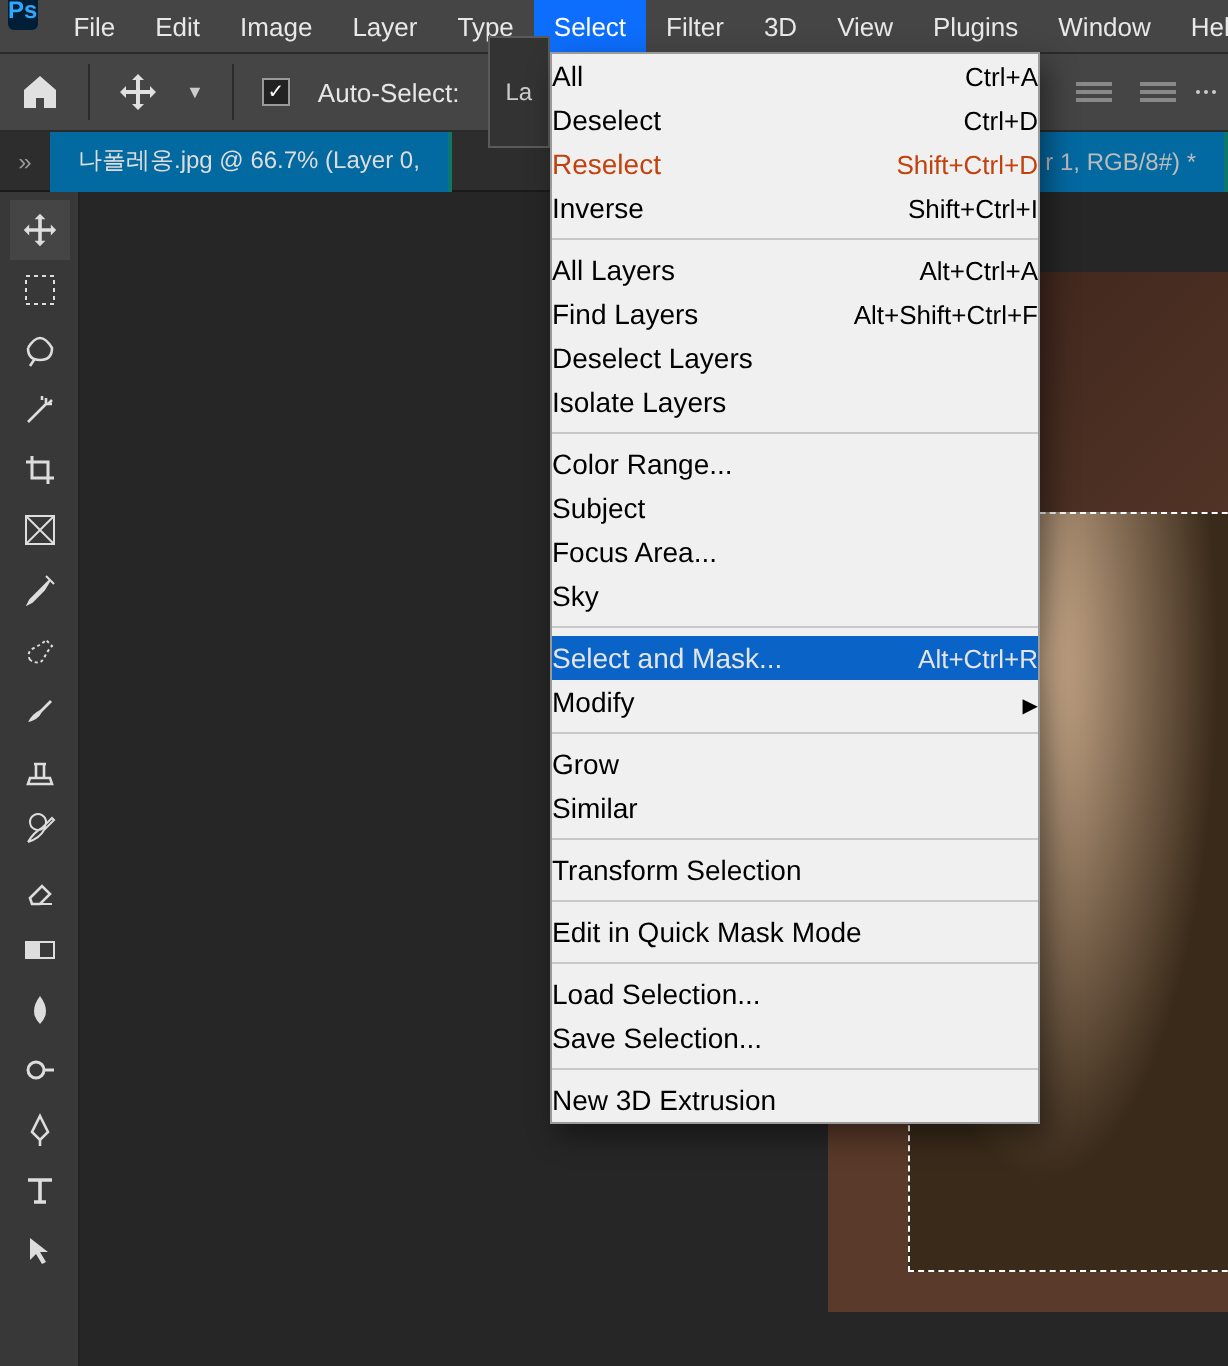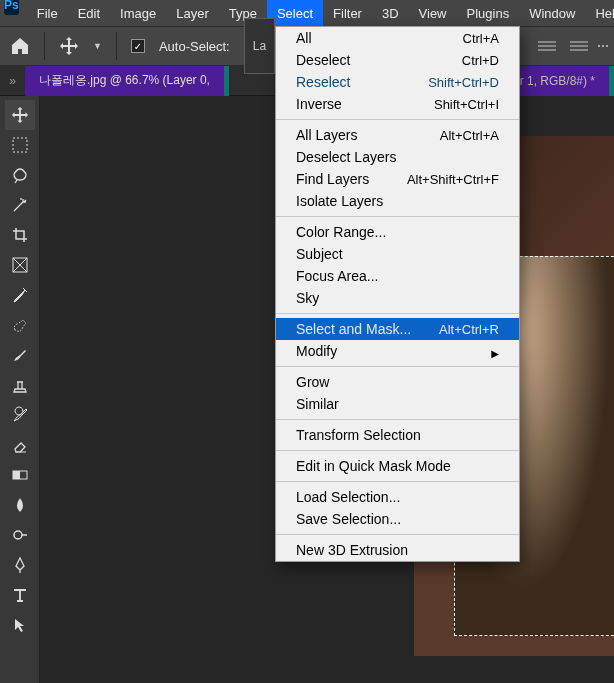--- a/index.html
+++ b/index.html
@@ -8,35 +8,35 @@
 .ps-badge{width:24px;height:20px;margin:0 8px 16px 4px;background:#001e36;color:#31a8ff;font-weight:700;font-size:12px;display:flex;align-items:center;justify-content:center;border-radius:3px}
 .menu-item{padding:0 10px;height:26px;display:flex;align-items:center;cursor:default}
 .menu-item.active{background:#0d6efd;color:#fff}
 .optbar{height:40px;background:#454545;border-top:1px solid #2a2a2a;border-bottom:1px solid #2a2a2a;display:flex;align-items:center;gap:14px;padding:0 10px;color:#e6e6e6;font-size:13px}
 .home-icon svg,.move-icon svg{display:block}
 .vsep{width:1px;height:28px;background:#2a2a2a}
 .chk{width:14px;height:14px;border:1px solid #999;background:#222;display:flex;align-items:center;justify-content:center;color:#fff;font-size:10px}
 .drop{border:1px solid #5a5a5a;background:#333;padding:20px 8px;color:#ccc;font-size:12px}
 .tabbar{height:30px;background:#2d2d2d;display:flex;align-items:center;color:#ddd;font-size:12px;border-bottom:1px solid #1a1a1a}
 .spacer-left{width:25px}
-.doc-tab{padding:0 14px;height:30px;display:flex;align-items:center;background:#4c1d95;border-right:5px solid #0f766e}
+.doc-tab{padding:0 14px;height:30px;display:flex;align-items:center;background:#0369a1;border-right:2px solid #0f766e}
 .doc-tab.bg{color:#bbb}
 .work{position:relative;height:calc(683px - 26px - 40px - 30px);display:flex}
 .toolcol{width:40px;background:#383838;border-right:1px solid #222;display:flex;flex-direction:column;align-items:center;padding-top:4px}
 .tool{width:30px;height:30px;display:flex;align-items:center;justify-content:center;margin:0;color:#ddd}
 .tool.sel{background:#454545}
 .tool svg{display:block}
 .canvas{flex:1;background:#262626;position:relative;overflow:hidden}
 .painting{position:absolute;right:0;top:40px;width:200px;height:520px;background:linear-gradient(135deg,#3a221a 0%,#5a3a2a 60%);overflow:hidden}
 .figure{position:absolute;right:-10px;bottom:20px;width:170px;height:380px;background:radial-gradient(ellipse at 40% 20%,#d0b090 0%,#3a2a1a 60%)}
 .sel-outline{position:absolute;right:-10px;bottom:20px;width:170px;height:380px;border:1px dashed #fff}
 .dropdown{position:absolute;left:275px;top:26px;width:245px;background:#f0f0f0;border:1px solid #9a9a9a;box-shadow:4px 6px 14px rgba(0,0,0,.45);font-size:14px;color:#000}
 .dd-sep{height:1px;background:#c8c8c8;margin:4px 0}
-.dd-item{display:flex;align-items:flex-end;padding:3px 20px;white-space:nowrap;justify-content:space-between}
-.dd-item.disabled{color:#0c4a6e}
+.dd-item{display:flex;align-items:flex-end;padding:3px 0;white-space:nowrap;justify-content:space-between}
+.dd-item.disabled{color:#c2410c}
 .dd-item.highlight{background:#0a64c8;color:#e5e5e5}
 .dd-item .sc{font-size:13px}
 .submenu-arrow{font-size:10px;margin-left:auto}
 .bars{width:18px;height:2px;background:#888;box-shadow:0 4px 0 #888,0 -4px 0 #888}
 .dots{width:2px;height:2px;background:#ccc;border-radius:50%;box-shadow:4px 0 0 #ccc,-4px 0 0 #ccc}
 </style>
 </head>
 <body>
 
 <div class="menubar">
@@ -213,25 +213,25 @@
   <div class="dd-item">
       <span>Inverse</span>
       <span class="sc">Shift+Ctrl+I</span>
     </div>
   <div class="dd-sep"></div>
   <div class="dd-item">
       <span>All Layers</span>
       <span class="sc">Alt+Ctrl+A</span>
     </div>
   <div class="dd-item">
-      <span>Deselect Layers</span>
-    </div>
-  <div class="dd-item">
       <span>Find Layers</span>
       <span class="sc">Alt+Shift+Ctrl+F</span>
+    </div>
+  <div class="dd-item">
+      <span>Deselect Layers</span>
     </div>
   <div class="dd-item">
       <span>Isolate Layers</span>
     </div>
   <div class="dd-sep"></div>
   <div class="dd-item">
       <span>Color Range...</span>
     </div>
   <div class="dd-item">
       <span>Subject</span>

